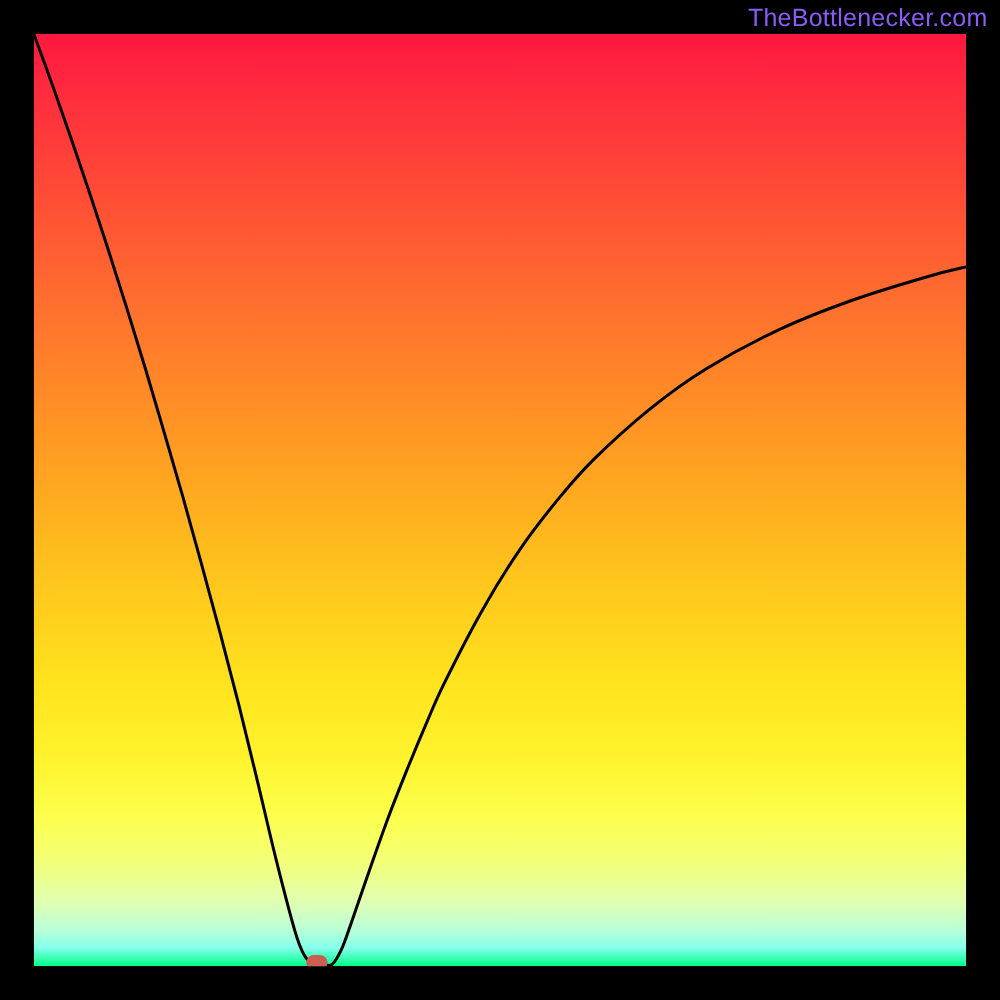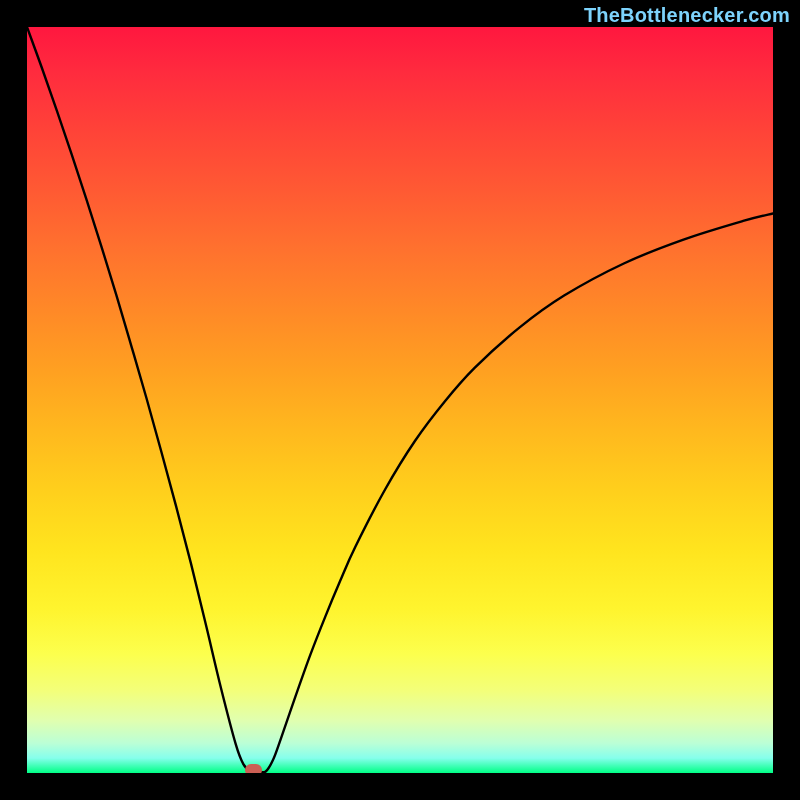--- a/index.html
+++ b/index.html
@@ -50,24 +50,24 @@
   .svg-layer {
     position: absolute;
     inset: 0;
     width: 100%;
     height: 100%;
   }
   .attribution {
     position: absolute;
     top: 4px;
     right: 10px;
-    color: #7dd3fc;
+    color: #8b5cf6;
     font-size: 20px;
     letter-spacing: 0.2px;
-    font-weight: 700;
+    font-weight: 400;
   }
   .marker {
     position: absolute;
     width: 17px;
     height: 12px;
     background: #cb5f54;
     border-radius: 6px;
   }
 </style>
 </head>

